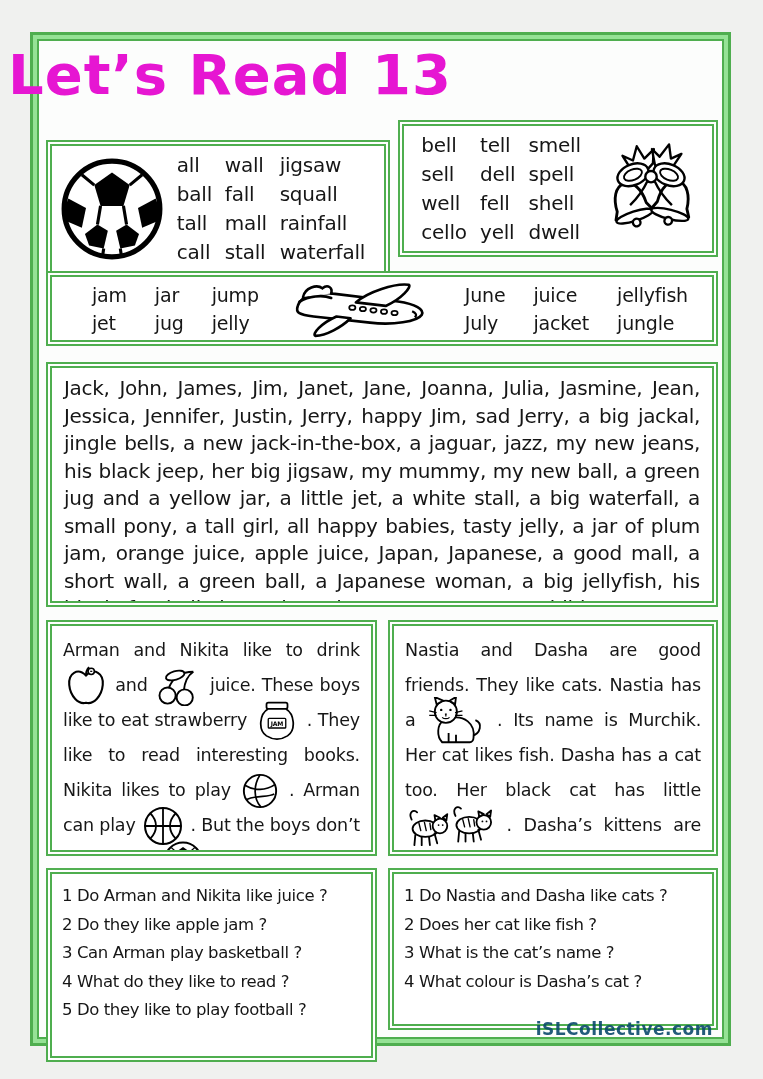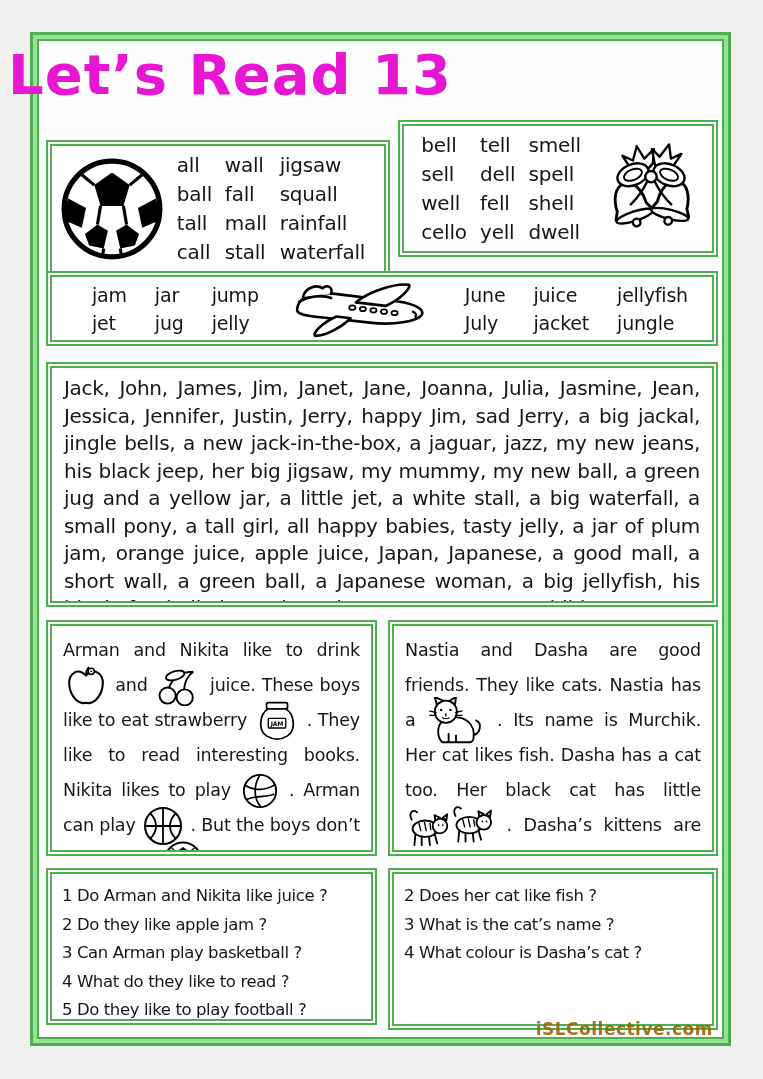--- a/index.html
+++ b/index.html
@@ -42,21 +42,21 @@
     border:6px double var(--green);
     background:#ffffff;
     overflow:hidden;
   }
   #box-all   { left:46px;  top:120px; width:344px; height:137px; display:flex; align-items:center; padding:4px 6px 4px 8px;margin-top:20px; }
   #box-bell  { left:398px; top:120px; width:320px; height:137px; display:flex; align-items:center; padding:4px 4px; }
   #box-jam   { left:46px;  top:271px; width:672px; height:75px;  display:flex; align-items:center; justify-content:space-between; padding:2px 24px 2px 40px; }
   #box-read  { left:46px;  top:362px; width:672px; height:245px; }
   #box-story1{ left:46px;  top:620px; width:331px; height:236px; }
   #box-story2{ left:388px; top:620px; width:330px; height:236px; }
-  #box-q1    { left:46px;  top:868px; width:331px; height:157px; }
+  #box-q1    { left:46px;  top:868px; width:331px; height:194px; }
   #box-q2    { left:388px; top:868px; width:330px; height:162px; }
 
   .wordcols{ flex:1; display:flex; justify-content:space-evenly; }
   .wcol span{ display:block; font-size:20px; line-height:29px; letter-spacing:-0.2px; }
   .jcol span{ display:block; font-size:19px; line-height:28px; letter-spacing:-0.2px; }
 
   .ball-img{ width:104px; height:104px; flex:none; }
   .bells-img{ width:114px; height:112px; flex:none; }
   .plane-img{ width:158px; height:66px; flex:none; margin:0 -4px; }
 
@@ -84,21 +84,21 @@
 
   .qlist{ padding:8px 10px 0 10px; }
   .qlist div{
     font-size:16.5px; line-height:28.5px;
     letter-spacing:-0.4px;
     white-space:nowrap;
   }
   .watermark{
     position:absolute; top:1019px; right:50px;
     font-size:17px; font-weight:bold;
-    color:#a16207; letter-spacing:0.5px;
+    color:#0c4a6e; letter-spacing:0.5px;
     opacity:0.9;
   }
   .symdefs{ position:absolute; width:0; height:0; overflow:hidden; }
 </style>
 </head>
 <body>
 
 <svg class="symdefs" xmlns="http://www.w3.org/2000/svg" aria-hidden="true">
   <symbol id="sym-soccer" viewBox="0 0 100 100">
     <circle cx="50" cy="50" r="46" fill="#fff" stroke="#000" stroke-width="5"></circle>
@@ -344,19 +344,20 @@
     <div>1 Do Arman and Nikita  like juice ?</div>
     <div>2 Do they like apple jam ?</div>
     <div>3 Can Arman play basketball ?</div>
     <div>4 What do they like to read ?</div>
     <div>5 Do they like to play football ?</div>
   </div>
 </div>
 
 <div class="dbox" id="box-q2">
   <div class="qlist">
+    <div>1 Do Nastia and Dasha like cats ?</div>
     <div>2 Does her cat like fish ?</div>
     <div>3 What is the cat’s name ?</div>
     <div>4 What colour is Dasha’s cat ?</div>
   </div>
 </div>
 
 <div class="watermark">iSLCollective.com</div>
 
 </body></html>

